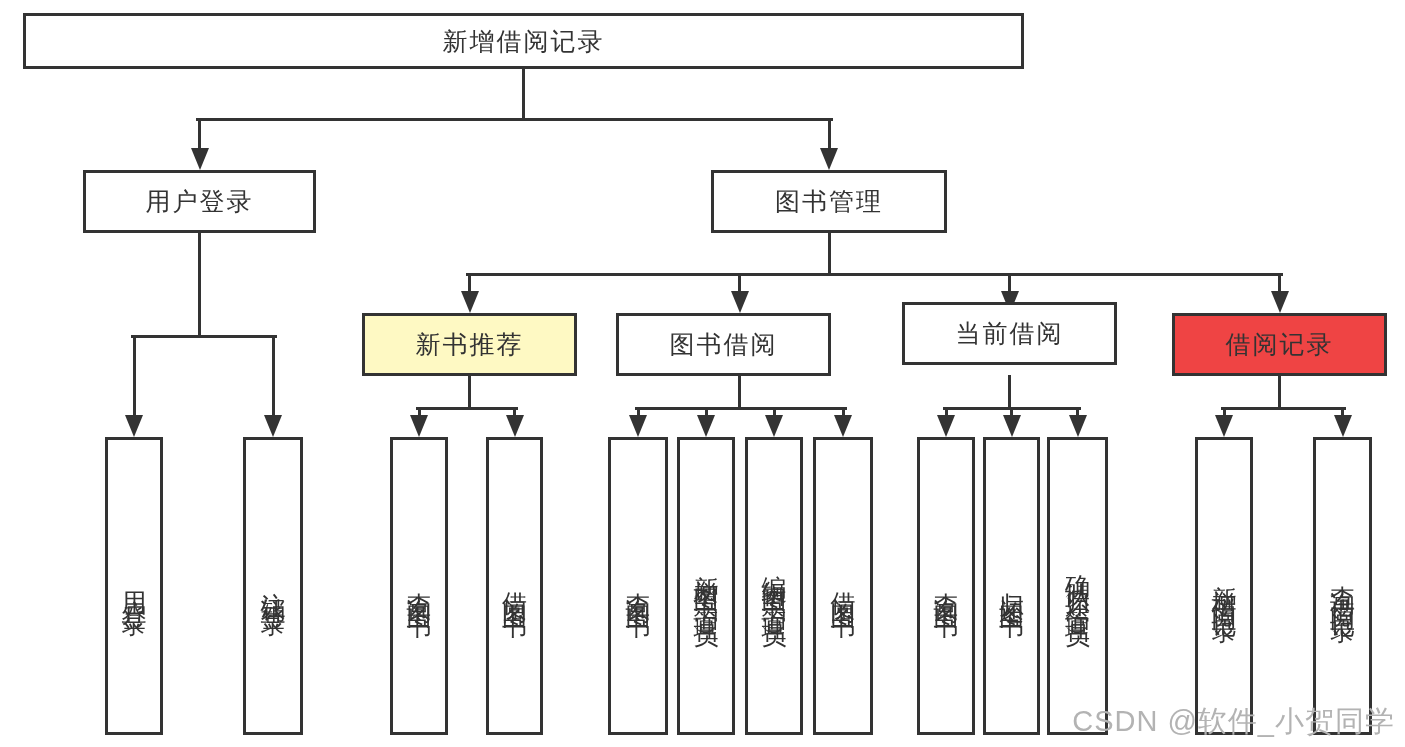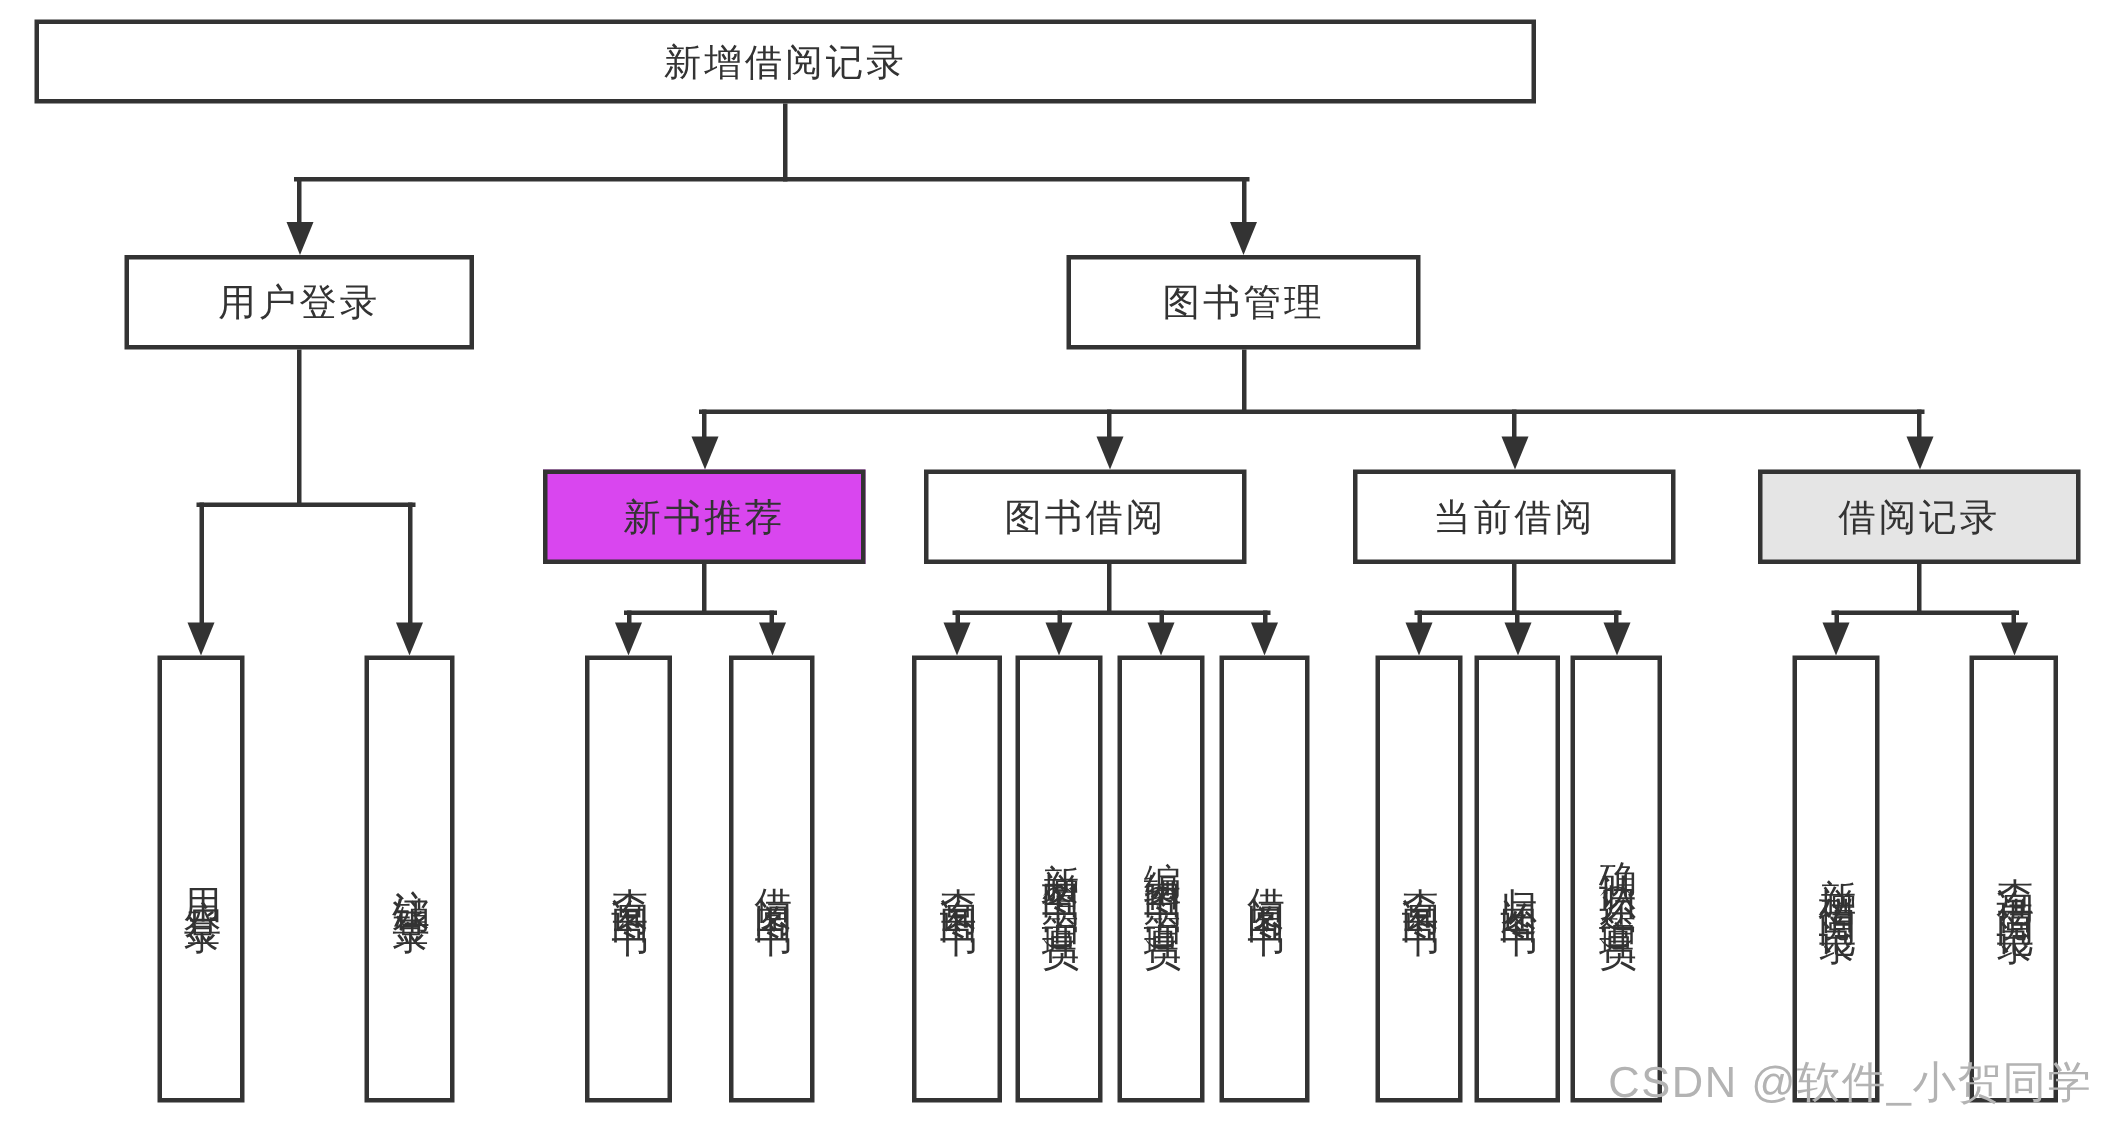--- a/index.html
+++ b/index.html
@@ -39,30 +39,30 @@
   <div class="watermark">CSDN @软件_小贺同学</div>
 <div class="node" style="left: 23px; top: 13px; width: 1001px; height: 56px; border-color: rgb(51, 51, 51); background: rgb(255, 255, 255);">
       <span class="label">新增借阅记录</span>
     </div>
     <div class="node" style="left: 83px; top: 170px; width: 233px; height: 63px; border-color: rgb(51, 51, 51); background: rgb(255, 255, 255);">
       <span class="label">用户登录</span>
     </div>
     <div class="node" style="left: 711px; top: 170px; width: 236px; height: 63px; border-color: rgb(51, 51, 51); background: rgb(255, 255, 255);">
       <span class="label">图书管理</span>
     </div>
-    <div class="node" style="left: 362px; top: 313px; width: 215px; height: 63px; border-color: rgb(51, 51, 51); background: #d946ef;">
+    <div class="node" style="left: 362px; top: 313px; width: 215px; height: 63px; border-color: rgb(51, 51, 51); background: #fef9c3;">
       <span class="label">新书推荐</span>
     </div>
     <div class="node" style="left: 616px; top: 313px; width: 215px; height: 63px; border-color: rgb(51, 51, 51); background: rgb(255, 255, 255);">
       <span class="label">图书借阅</span>
     </div>
-    <div class="node" style="left: 902px; top: 313px; width: 215px; height: 63px; border-color: rgb(51, 51, 51); background: rgb(255, 255, 255);">
+    <div class="node" style="left: 902px; top: 302px; width: 215px; height: 63px; border-color: rgb(51, 51, 51); background: rgb(255, 255, 255);">
       <span class="label">当前借阅</span>
     </div>
-    <div class="node" style="left: 1172px; top: 313px; width: 215px; height: 63px; border-color: rgb(51, 51, 51); background: #e5e5e5;">
+    <div class="node" style="left: 1172px; top: 313px; width: 215px; height: 63px; border-color: rgb(51, 51, 51); background: #ef4444;">
       <span class="label">借阅记录</span>
     </div>
     <div class="node vertical" style="left: 105px; top: 437px; width: 58px; height: 298px; border-color: rgb(51, 51, 51); background: rgb(255, 255, 255);">
       <span class="label">用户登录</span>
     </div>
     <div class="node vertical" style="left: 243px; top: 437px; width: 60px; height: 298px; border-color: rgb(51, 51, 51); background: rgb(255, 255, 255);">
       <span class="label">注销登录</span>
     </div>
     <div class="node vertical" style="left: 390px; top: 437px; width: 58px; height: 298px; border-color: rgb(51, 51, 51); background: rgb(255, 255, 255);">
       <span class="label">查询图书</span>

